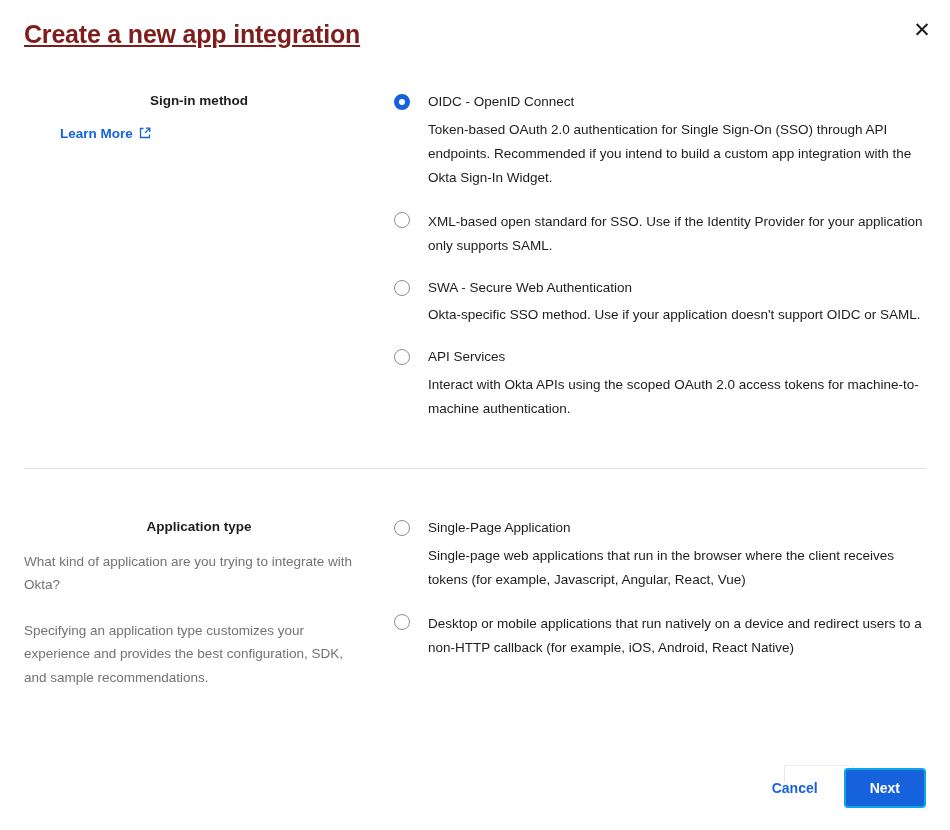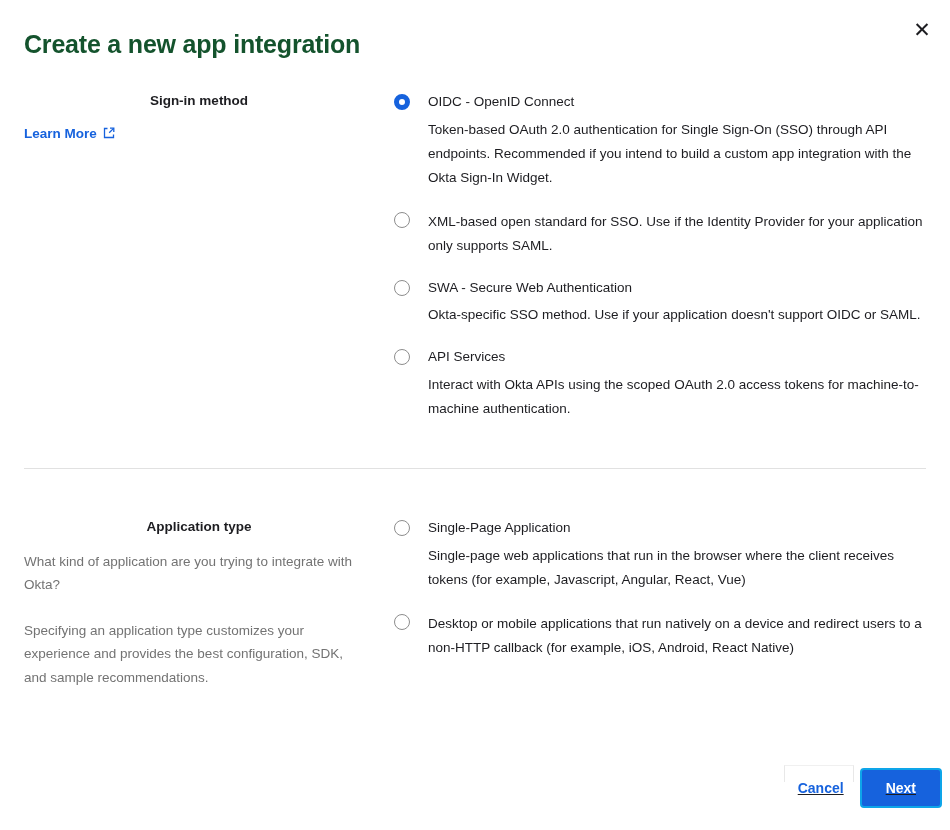--- a/index.html
+++ b/index.html
@@ -33,26 +33,27 @@
     font-size: 21px;
     line-height: 28px;
     text-align: center;
     cursor: pointer;
     padding: 0;
     font-family: "Liberation Sans", sans-serif;
   }
   .modal-title {
     position: absolute;
     left: 24px;
-    top: 30px;
+    top: 20px;
     font-size: 25px;
     font-weight: bold;
     letter-spacing: -0.2px;
-    color: #14532d;
+    color: #7f1d1d;
     margin: 0;
+    text-decoration: underline;
   }
   .section {
     position: absolute;
     left: 24px;
     width: 902px;
     display: flex;
   }
   .section-left {
     width: 370px;
     flex: 0 0 370px;
@@ -72,20 +73,21 @@
   }
   .learn-more {
     display: inline-flex;
     align-items: center;
     gap: 6px;
     font-size: 13.5px;
     font-weight: bold;
     color: #1662dd;
     text-decoration: none;
     cursor: pointer;
+    margin-left: 36px;
   }
   .learn-more .ext-icon {
     display: inline-block;
     width: 12px;
     height: 12px;
     position: relative;
   }
   .learn-more .ext-icon svg { display: block; }
   .helper-text {
     font-size: 13.5px;
@@ -139,27 +141,26 @@
     height: 1px;
     background: #e1e1e1;
   }
   #signin-section { top: 92px; }
   #divider-1 { top: 468px; }
   #apptype-section { top: 518px; }
 
   .footer {
     position: absolute;
     left: 24px;
-    right: 8px;
+    right: 24px;
     bottom: 22px;
     display: flex;
     justify-content: flex-end;
     align-items: center;
-    gap: 4px;
-    text-decoration: underline;
+    gap: 14px;
   }
   .btn-cancel {
     border: none;
     background: transparent;
     color: #1662dd;
     font-size: 14px;
     font-weight: bold;
     padding: 10px 12px;
     cursor: pointer;
     font-family: "Liberation Sans", sans-serif;

